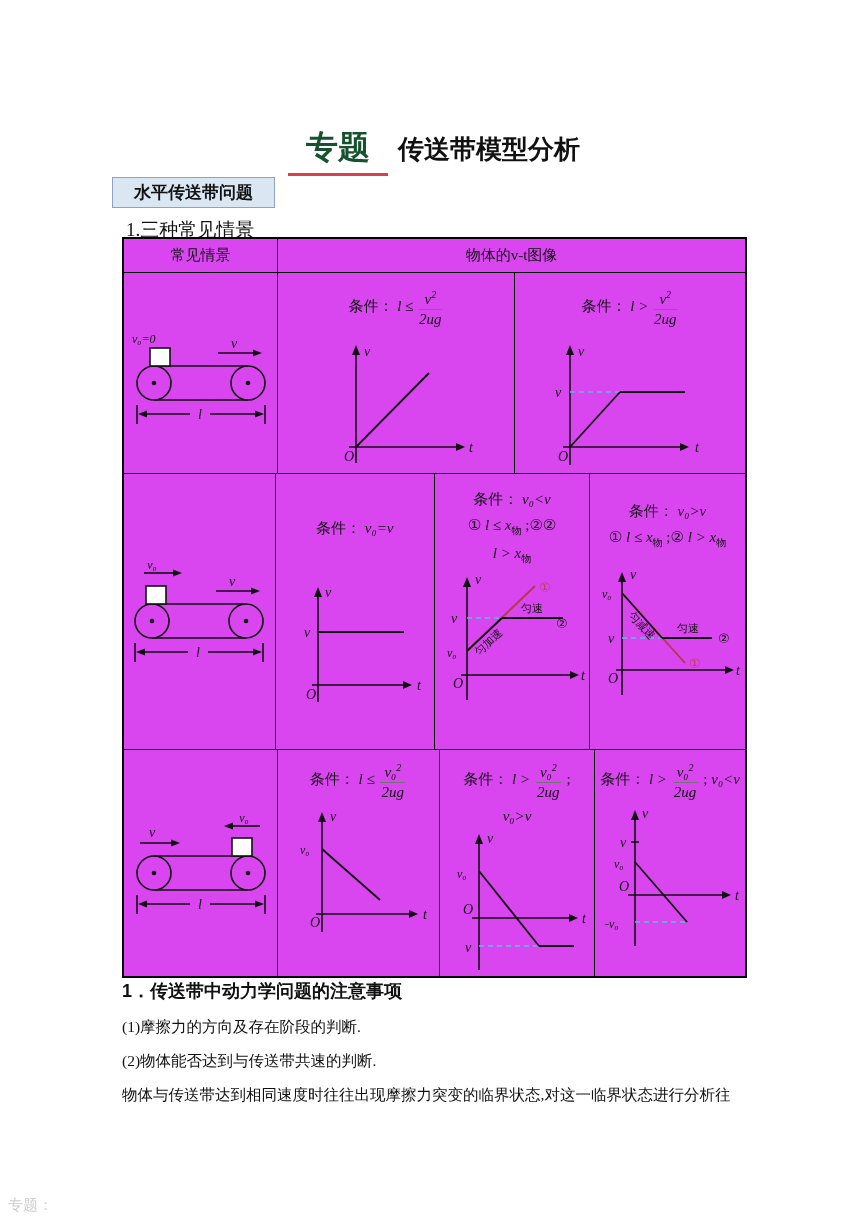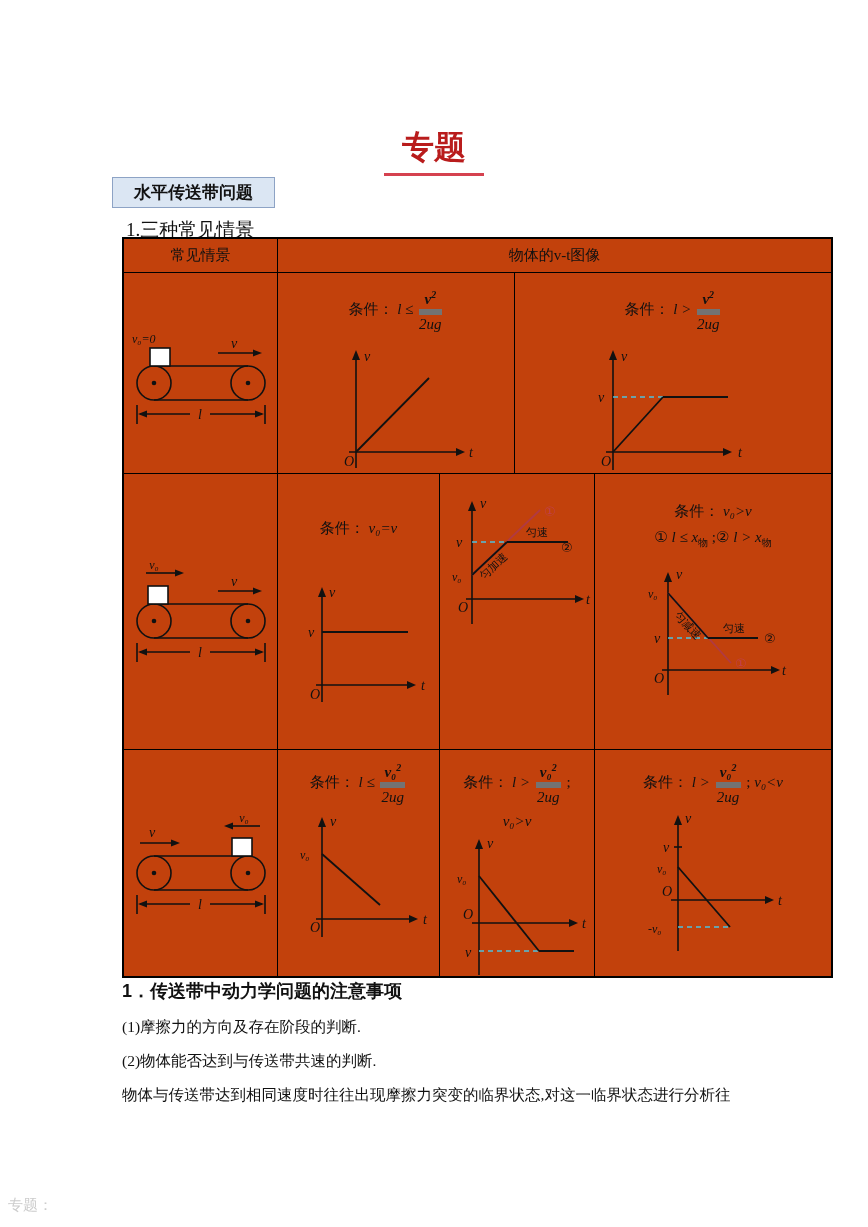--- a/index.html
+++ b/index.html
@@ -1,50 +1,50 @@
 <!DOCTYPE html>
 <html><head>
 <meta charset="utf-8">
 <style>
   html,body{margin:0;padding:0;background:#fff;}
   .page{position:relative;width:868px;height:1227px;background:#fff;overflow:hidden;
         font-family:"Liberation Serif",serif;color:#111;}
   
   .title-wrap{position:absolute;top:126px;left:0;width:100%;display:flex;
               justify-content:center;align-items:baseline;gap:10px;}
-  .title-red{color:#b91c1c;font-size:32px;font-weight:bold;
+  .title-red{color:#14532d;font-size:32px;font-weight:bold;
              font-family:"Liberation Sans",sans-serif;
              border-bottom:3px solid #d5414f;padding:0 18px 3px;}
   .title-black{font-size:26px;font-weight:bold;font-family:"Liberation Sans",sans-serif;}
   
   .section-box{position:absolute;top:177px;left:112px;background:#dbe6f3;
                border:1px solid #8da3c5;padding:3px 21px;font-weight:bold;
                font-size:17px;font-family:"Liberation Sans",sans-serif;}
   .intro{position:absolute;top:217px;left:126px;font-size:19px;}
   
-  .tbl{position:absolute;top:237px;left:122px;width:711px;border:2px solid #000;
-       box-sizing:border-box;background:#c2410c;}
+  .tbl{position:absolute;top:237px;left:122px;width:625px;border:2px solid #000;
+       box-sizing:border-box;background:#d946ef;}
   .trow{display:flex;border-top:1px solid #000;}
   .trow.first{border-top:none;}
   .tcell{border-left:1px solid #000;box-sizing:border-box;display:flex;
          flex-direction:column;align-items:center;}
   .tcell.first{border-left:none;}
   .hrow{height:33px;}
   .hrow .tcell{justify-content:center;font-size:15px;}
   .r1{height:200px;} .r2{height:275px;} .r3{height:226px;}
   .w-scn{width:153px;justify-content:center;}
   .w-r1a{width:237px;} .w-r1b{flex:1;}
   .w-a{width:162px;} .w-b{width:155px;} .w-c{flex:1;}
   
   .cond{text-align:center;font-size:15px;line-height:1.25;}
   .pt16{padding-top:16px;} .pt12{padding-top:12px;} .pt28{padding-top:28px;} .pt45{padding-top:45px;}
   .it{font-style:italic;}
   .frac{display:inline-block;vertical-align:middle;text-align:center;
         font-style:italic;margin:0 2px;}
-  .frac .num{display:block;border-bottom:6px solid #737373;padding:0 4px 1px;line-height:1.1;font-weight:bold;}
+  .frac .num{display:block;border-bottom:1px solid #737373;padding:0 4px 1px;line-height:1.1;}
   .frac .den{display:block;padding-top:1px;line-height:1.1;}
   .frac sup{font-size:10px;}
   .xsub{font-size:10px;vertical-align:-4px;font-style:normal;}
   .circ{font-family:"DejaVu Sans",sans-serif;font-style:normal;font-size:15px;}
   .condline{margin-top:7px;}
   .gwrap{margin-top:10px;}
   
   svg text{font-family:"Liberation Serif",serif;font-size:14px;font-style:italic;fill:#111;}
   svg text.cn{font-style:normal;font-size:11px;}
   svg text.sm{font-size:12px;}
@@ -67,20 +67,21 @@
   .footer{position:absolute;top:1196px;left:8px;color:#ccc;font-size:15px;
           display:flex;gap:71px;flex-direction:column;}
 </style>
 </head>
 <body>
 
 <div class="page">
 
   <div class="title-wrap">
     <span class="title-red">专题</span>
+    <span class="title-black">传送带模型分析</span>
   </div>
 
   <div class="section-box">水平传送带问题</div>
   <div class="intro">1.三种常见情景</div>
 
   <div class="tbl">
 
     <div class="trow hrow first">
       <div class="tcell first w-scn">常见情景</div>
       <div class="tcell w-r1b" style="flex:1;">物体的v-t图像</div>
@@ -194,20 +195,34 @@
             <line x1="38" y1="52" x2="124" y2="52" class="dl"></line>
             <text x="45" y="17">v</text>
             <text x="24" y="57">v</text>
             <text x="26" y="119">O</text>
             <text x="137" y="110">t</text>
           </svg>
         </div>
       </div>
 
       <div class="tcell w-b pt16">
+        <div class="cond">
+          <div>
+            <span>条件：</span>
+            <span class="it">v₀&lt;v</span>
+          </div>
+          <div class="condline">
+            <span class="circ">①</span>
+            <span class="it">l ≤ x</span><span class="xsub">物</span>
+            <span>;②</span><span class="circ">②</span>
+          </div>
+          <div class="condline">
+            <span class="it">l &gt; x</span><span class="xsub">物</span>
+          </div>
+        </div>
         <div class="gwrap" style="margin-top:2px;">
           <svg width="155" height="140" viewBox="0 0 155 140">
             <line x1="32" y1="132" x2="32" y2="14" class="ax"></line>
             <polygon points="32,9 28,19 36,19" class="af"></polygon>
             <line x1="26" y1="107" x2="138" y2="107" class="ax"></line>
             <polygon points="144,107 135,103 135,111" class="af"></polygon>
             <line x1="32" y1="50" x2="67" y2="50" class="dc"></line>
             <line x1="32" y1="83" x2="100" y2="18" class="dr"></line>
             <line x1="32" y1="83" x2="67" y2="50" class="dl"></line>
             <line x1="67" y1="50" x2="128" y2="50" class="dl"></line>

